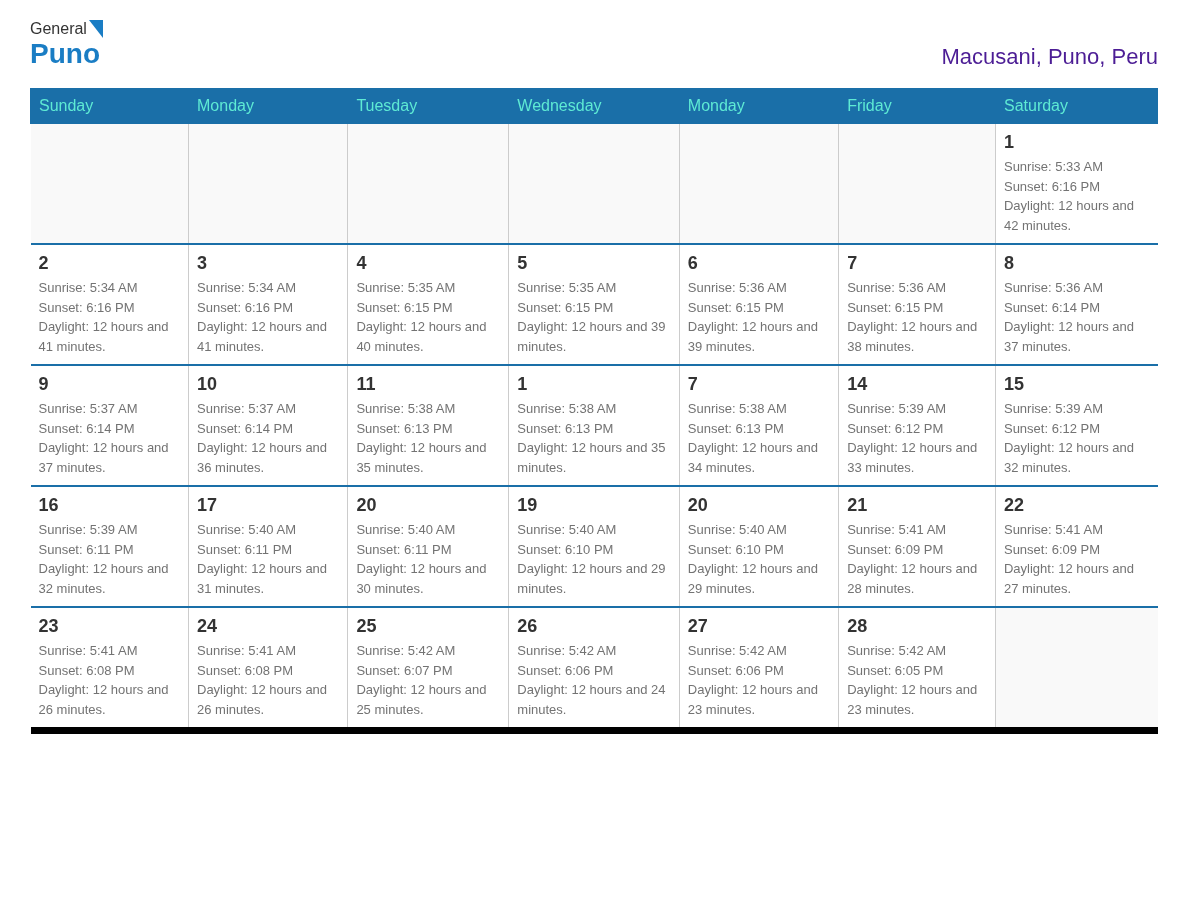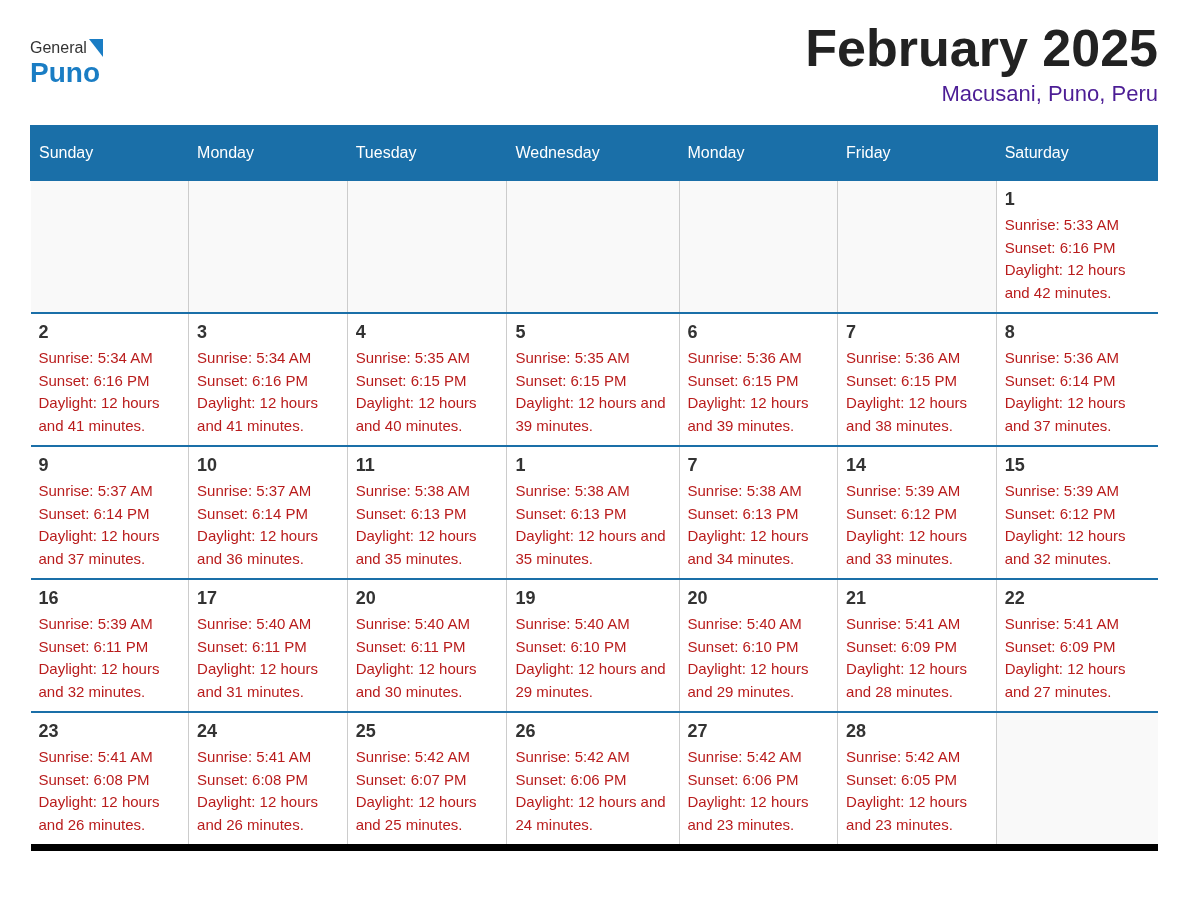--- a/index.html
+++ b/index.html
@@ -6,21 +6,21 @@
     body {
       font-family: Arial, sans-serif;
       background: #fff;
       padding: 20px 30px;
       width: 1188px;
       min-height: 918px;
     }
     .header {
       display: flex;
       justify-content: space-between;
-      align-items: center;
+      align-items: flex-end;
       margin-bottom: 18px;
     }
     .logo {
       display: flex;
       flex-direction: column;
       align-items: flex-start;
     }
     .logo-general { color: #333; }
     .logo-arrow {
       width: 0;
@@ -53,24 +53,24 @@
     }
     table {
       width: 100%;
       border-collapse: collapse;
       margin-top: 10px;
     }
     thead tr {
       background-color: #1a6fa8;
     }
     thead th {
-      color: #ffffff;
+      color: #5eead4;
       font-size: 16px;
       font-weight: normal;
-      padding: 18px 8px;
+      padding: 8px 8px;
       text-align: left;
       border: 1px solid #1a6fa8;
     }
     tbody tr {
       border-bottom: 2px solid #1a6fa8;
     }
     tbody td {
       vertical-align: top;
       padding: 8px 8px;
       font-size: 13px;
@@ -80,22 +80,22 @@
       background: #fff;
     }
     tbody td:last-child { border-right: none; }
     .day-number {
       font-size: 18px;
       font-weight: bold;
       color: #333;
       margin-bottom: 4px;
     }
     .day-info {
-      font-size: 15px;
-      color: #b91c1c;
+      font-size: 13px;
+      color: #737373;
       line-height: 1.5;
     }
     .empty-cell {
       background: #f9f9f9;
     }
     tbody tr:last-child { border-bottom: 7px solid #000000; }
     .logo-line {
       display: flex;
       align-items: center;
       gap: 0;
@@ -108,21 +108,20 @@
   <div class="logo">
     <div class="logo-line">
       <span class="logo-general">General</span>
       <span class="logo-arrow"></span>
     </div>
     <div>
       <span class="logo-blue">Puno</span>
     </div>
   </div>
   <div class="title-section">
-    <div class="month-title">February 2025</div>
     <div class="location">Macusani, Puno, Peru</div>
   </div>
 </div>
 
 <table>
   <thead>
     <tr>
     <th>Sunday</th>
         <th>Monday</th>
         <th>Tuesday</th>

